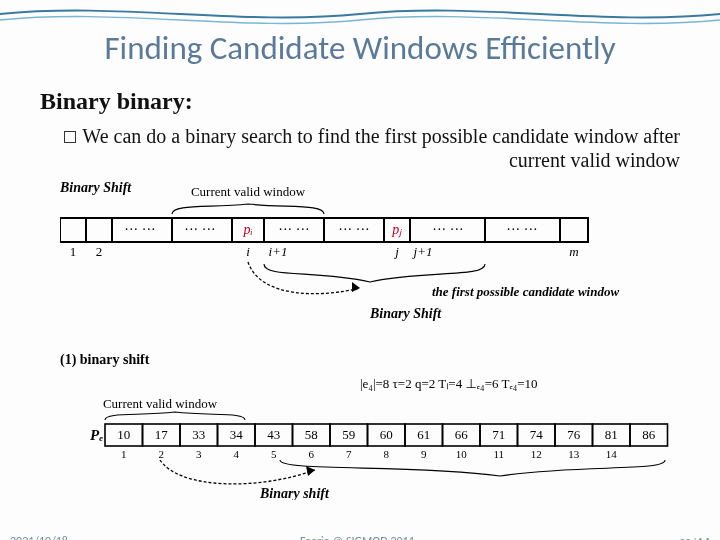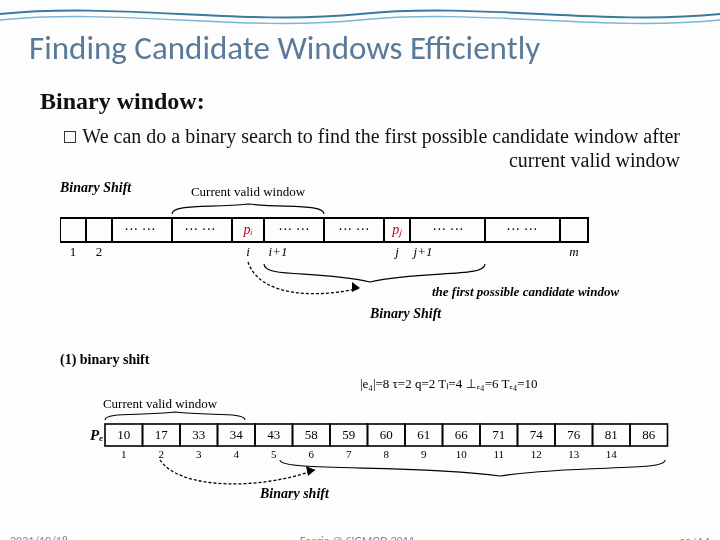--- a/index.html
+++ b/index.html
@@ -9,25 +9,24 @@
     font-family: Georgia, 'Times New Roman', serif;
     position: relative;
     overflow: hidden;
   }
   .wave-top {
     position: absolute; top: 0; left: 0; width: 720px; height: 30px;
     z-index: 0;
   }
   .title {
     position: absolute; top: 28px; left: 0; width: 720px;
-    text-align: left;
+    text-align: center;
     font-family: 'Calibri', 'Segoe UI', sans-serif;
     font-size: 33px;
     color: #5a7a9a;
-    padding-left: 29px;
   }
   .subtitle {
     position: absolute; top: 88px; left: 40px;
     font-weight: bold; font-size: 24px;
     color: #111;
   }
   .body-text {
     position: absolute; top: 124px; left: 40px; width: 640px;
     font-size: 20px; color: #111; line-height: 1.2; text-align: right;
   }
@@ -55,21 +54,21 @@
 </head>
 <body>
 
 <svg class="wave-top" viewBox="0 0 720 30" preserveAspectRatio="none">
   <path d="M0,14 C120,2 240,26 360,14 C480,2 600,26 720,14" stroke="#3a7aa0" stroke-width="2" fill="none"></path>
   <path d="M0,20 C120,8 240,32 360,20 C480,8 600,32 720,20" stroke="#7ab6d6" stroke-width="1.5" fill="none"></path>
 </svg>
 
 <div class="title">Finding Candidate Windows Efficiently</div>
 
-<div class="subtitle">Binary window:</div>
+<div class="subtitle">Binary binary:</div>
 
 <div class="body-text">
   <span class="bullet-box"></span><span>We can do a binary search to find the first possible candidate window after current valid window</span>
 </div>
 
 <svg class="diagram1 serif-label" viewBox="0 0 620 150">
   <text x="0" y="14" font-style="italic" font-weight="bold" font-size="14">Binary Shift</text>
 
   <g stroke="#000" stroke-width="2" fill="none">
     <rect x="0" y="40" width="26" height="24"></rect>

